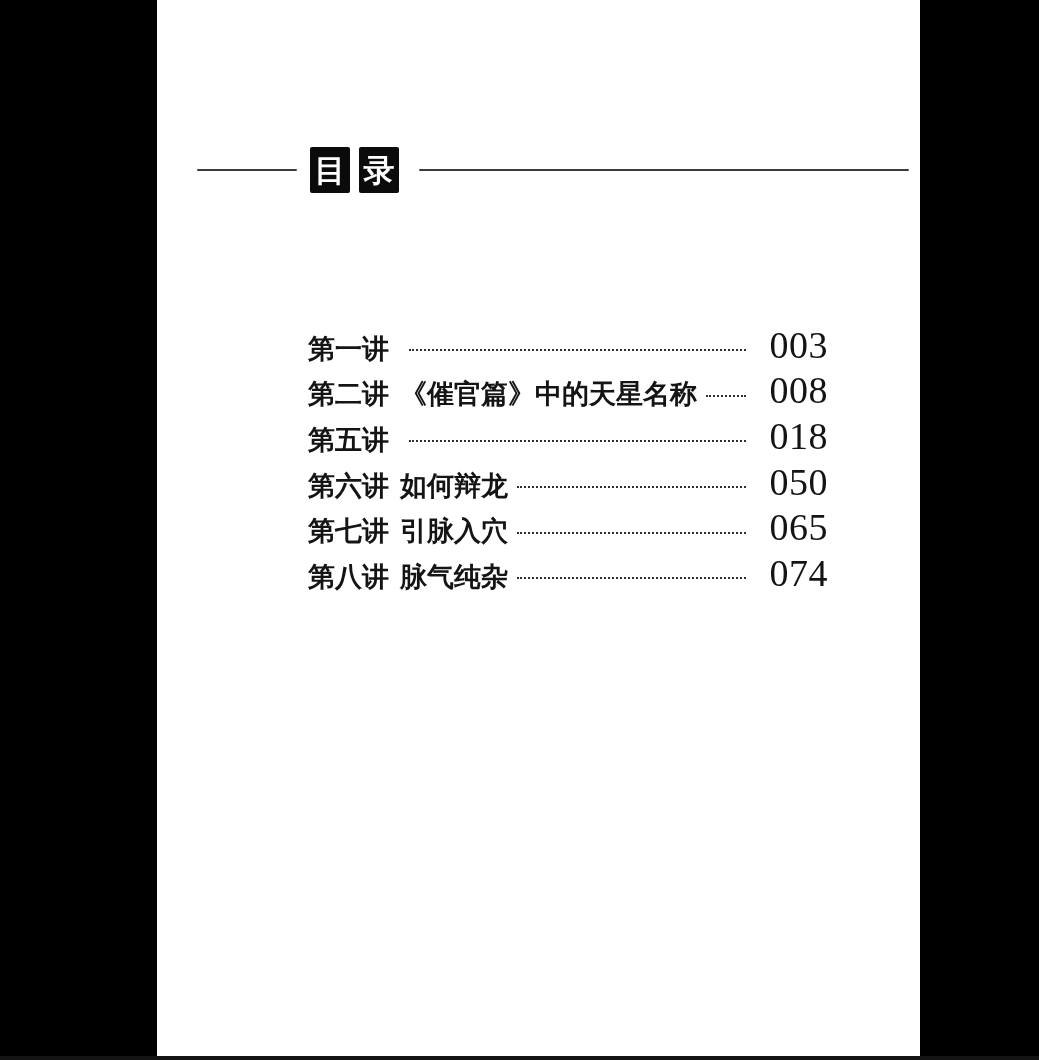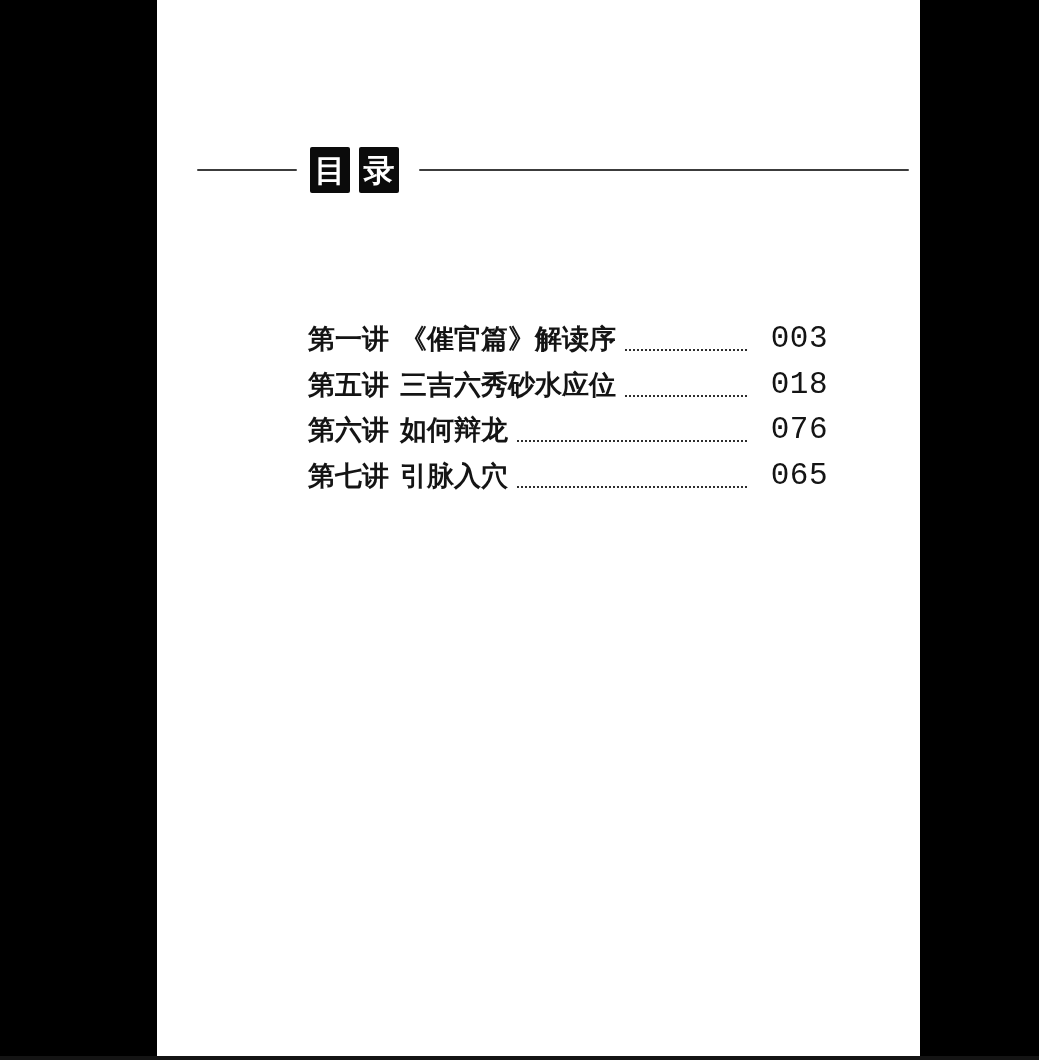--- a/index.html
+++ b/index.html
@@ -50,42 +50,42 @@
   }
   .char-box:last-of-type { margin-right: 0; }
 
   
   .toc {
     position: absolute; top: 321px; left: 151px; right: 92px;
     color: var(--text, #141414);
   }
   .row {
     height: 45.7px;
-    display: flex; align-items: flex-start;
+    display: flex; align-items: flex-end;
     white-space: nowrap;
   }
   .lbl {
     font-family: "Liberation Sans", sans-serif;
     font-weight: bold; font-size: 27px;
     margin-right: 11px;
   }
   .ttl {
     font-family: "Liberation Serif", serif;
     font-weight: 700; font-size: 27px;
   }
   .leader {
     flex: 1;
     align-self: flex-start;
     height: 30px;
     margin-left: 9px; margin-right: 24px;
     border-bottom: 2.5px dotted var(--leader-dots, #2e2e2e);
   }
   .num {
-    font-family: Liberation Mono, monospace;
-    font-size: 31px; font-weight: 400;
+    font-family: Liberation Serif, serif;
+    font-size: 38px; font-weight: 400;
     min-width: 44px; text-align: right;
     letter-spacing: 0.5px;
   }
 </style>
 </head>
 <body>
 
 <div class="stage">
   <div class="left-bar"></div>
 
@@ -97,40 +97,50 @@
       </span>
       <span class="char-box">
         <span>录</span>
       </span>
       <span class="rule rule-right"></span>
     </div>
 
     <div class="toc">
         <div class="row">
           <span class="lbl">第一讲</span>
-          <span class="ttl">《催官篇》解读序</span>
           <span class="leader"></span>
           <span class="num">003</span>
         </div>
         <div class="row">
+          <span class="lbl">第二讲</span>
+          <span class="ttl">《催官篇》中的天星名称</span>
+          <span class="leader"></span>
+          <span class="num">008</span>
+        </div>
+        <div class="row">
           <span class="lbl">第五讲</span>
-          <span class="ttl">三吉六秀砂水应位</span>
           <span class="leader"></span>
           <span class="num">018</span>
         </div>
         <div class="row">
           <span class="lbl">第六讲</span>
           <span class="ttl">如何辩龙</span>
           <span class="leader"></span>
-          <span class="num">076</span>
+          <span class="num">050</span>
         </div>
         <div class="row">
           <span class="lbl">第七讲</span>
           <span class="ttl">引脉入穴</span>
           <span class="leader"></span>
           <span class="num">065</span>
+        </div>
+        <div class="row">
+          <span class="lbl">第八讲</span>
+          <span class="ttl">脉气纯杂</span>
+          <span class="leader"></span>
+          <span class="num">074</span>
         </div>
       </div>
   </div>
 
   <div class="right-bar"></div>
   <div class="bottom-strip"></div>
 </div>
 
 </body></html>

